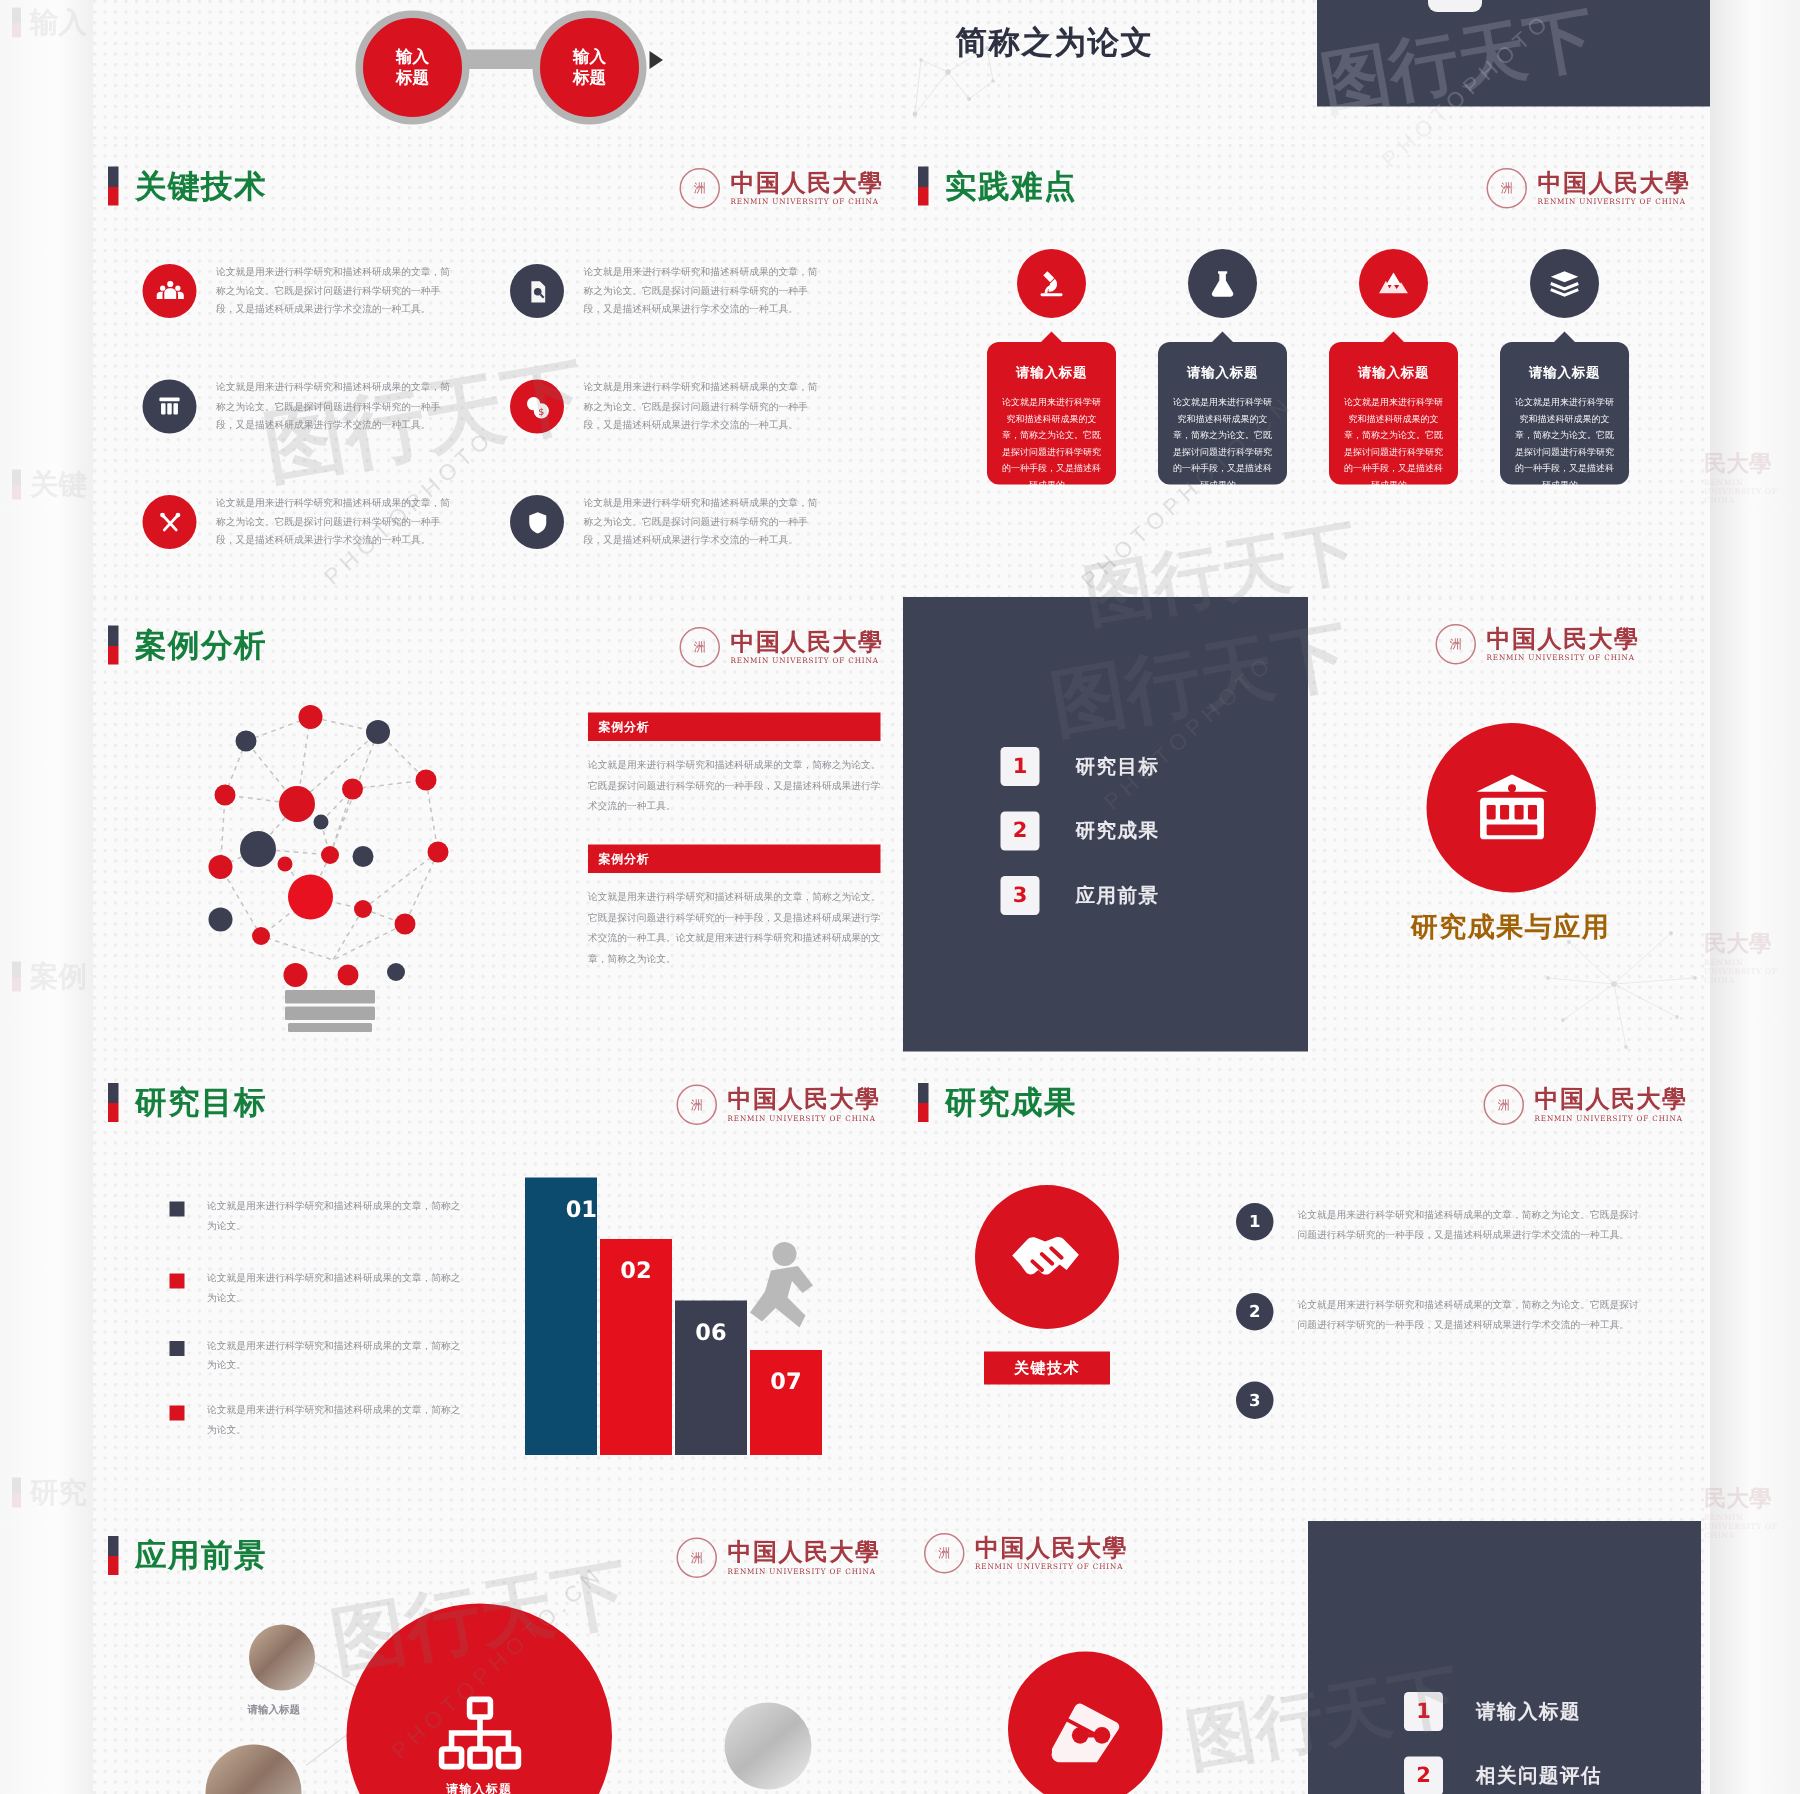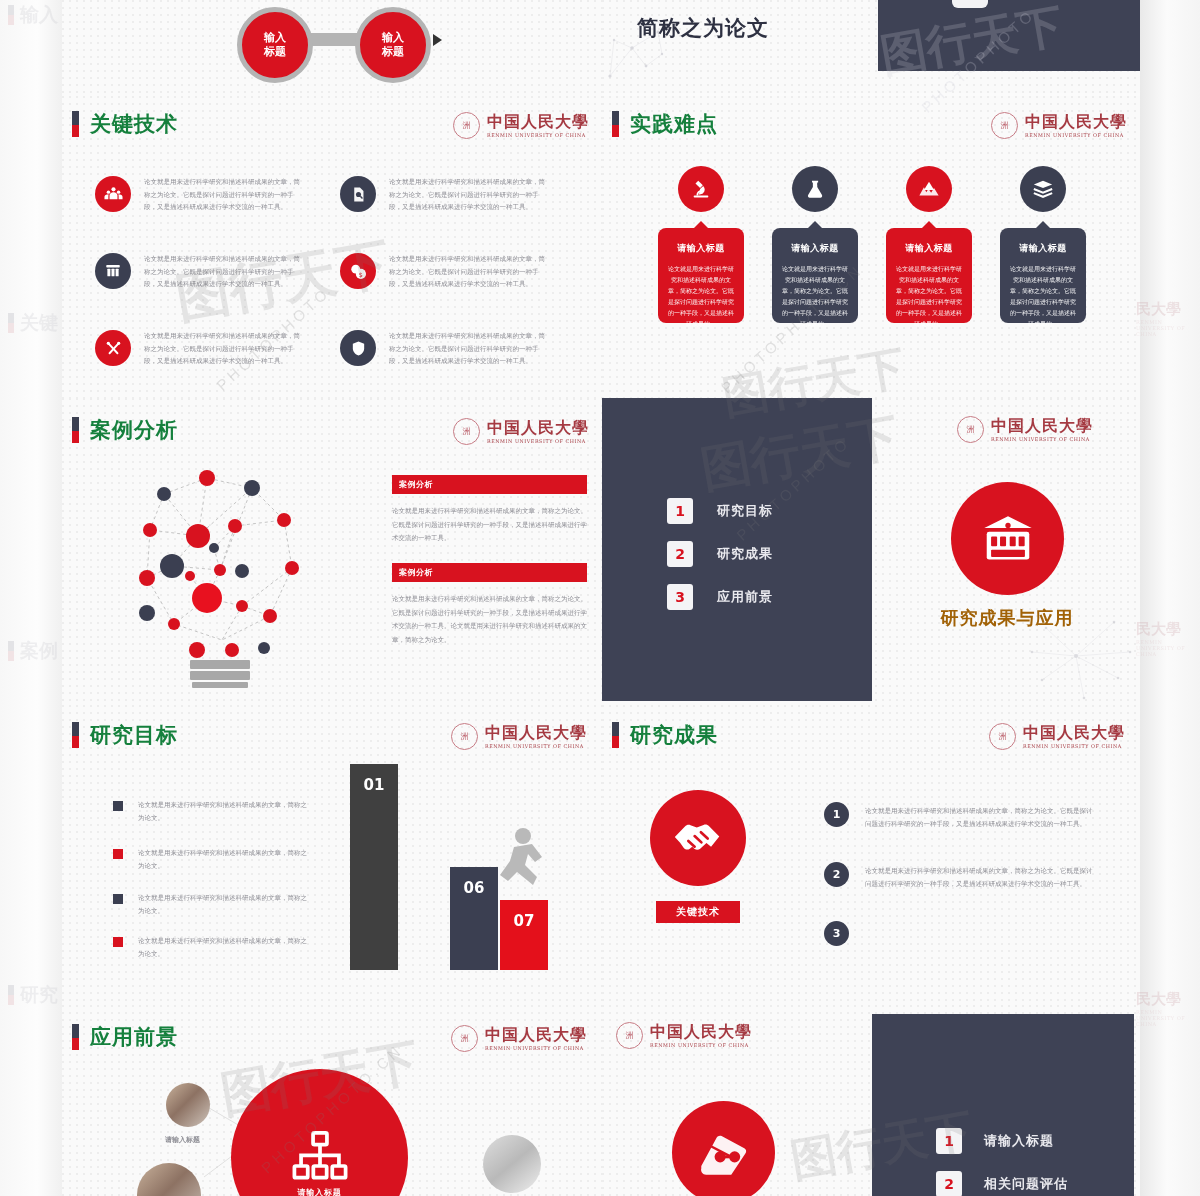--- a/index.html
+++ b/index.html
@@ -505,22 +505,25 @@
     <div class="goal-li" style="left:51px;top:186px;">
       <div class="goal-sq navy"></div>
       <div class="goal-tx">论文就是用来进行科学研究和描述科研成果的文章，简称之为论文。</div>
     </div>
     <div class="goal-li" style="left:51px;top:229px;">
       <div class="goal-sq red"></div>
       <div class="goal-tx">论文就是用来进行科学研究和描述科研成果的文章，简称之为论文。</div>
     </div>
 
     <div class="chart">
-      <div class="bar" style="left:0px;width:48px;height:206px;background:#404040;">
+      <div class="bar" style="left:0px;width:48px;height:185px;background:#0c4a6e;justify-content:flex-end;">
         <span>01</span>
+      </div>
+      <div class="bar" style="left:50px;width:48px;height:144px;background:#e4101b;">
+        <span>02</span>
       </div>
       <div class="bar" style="left:100px;width:48px;height:103px;background:#3b3f51;">
         <span>06</span>
       </div>
       <div class="bar" style="left:150px;width:48px;height:70px;background:#e4101b;">
         <span>07</span>
       </div>
       <svg style="position:absolute;left:140px;top:35px;width:66px;height:70px;" viewBox="0 0 66 70">
         <g fill="#b9b9b9">
           <circle cx="33" cy="11" r="8"></circle>

